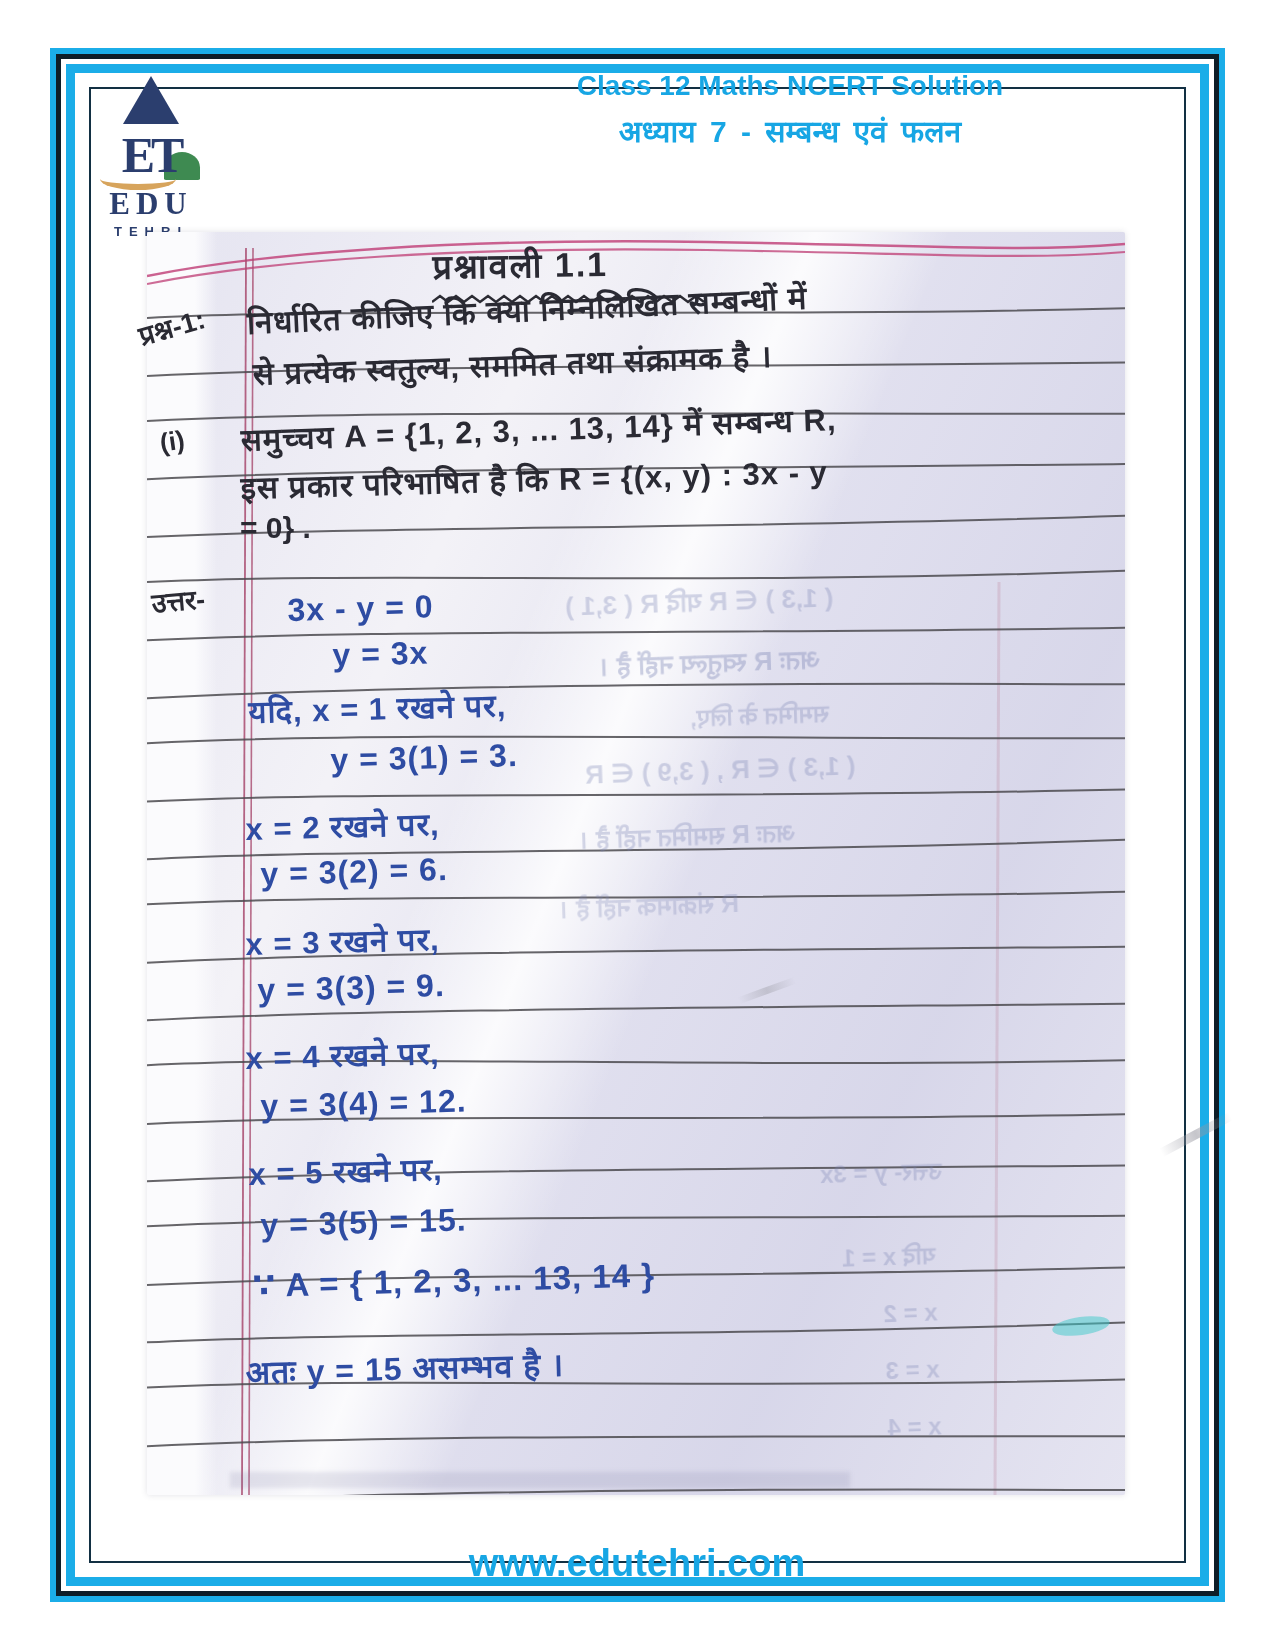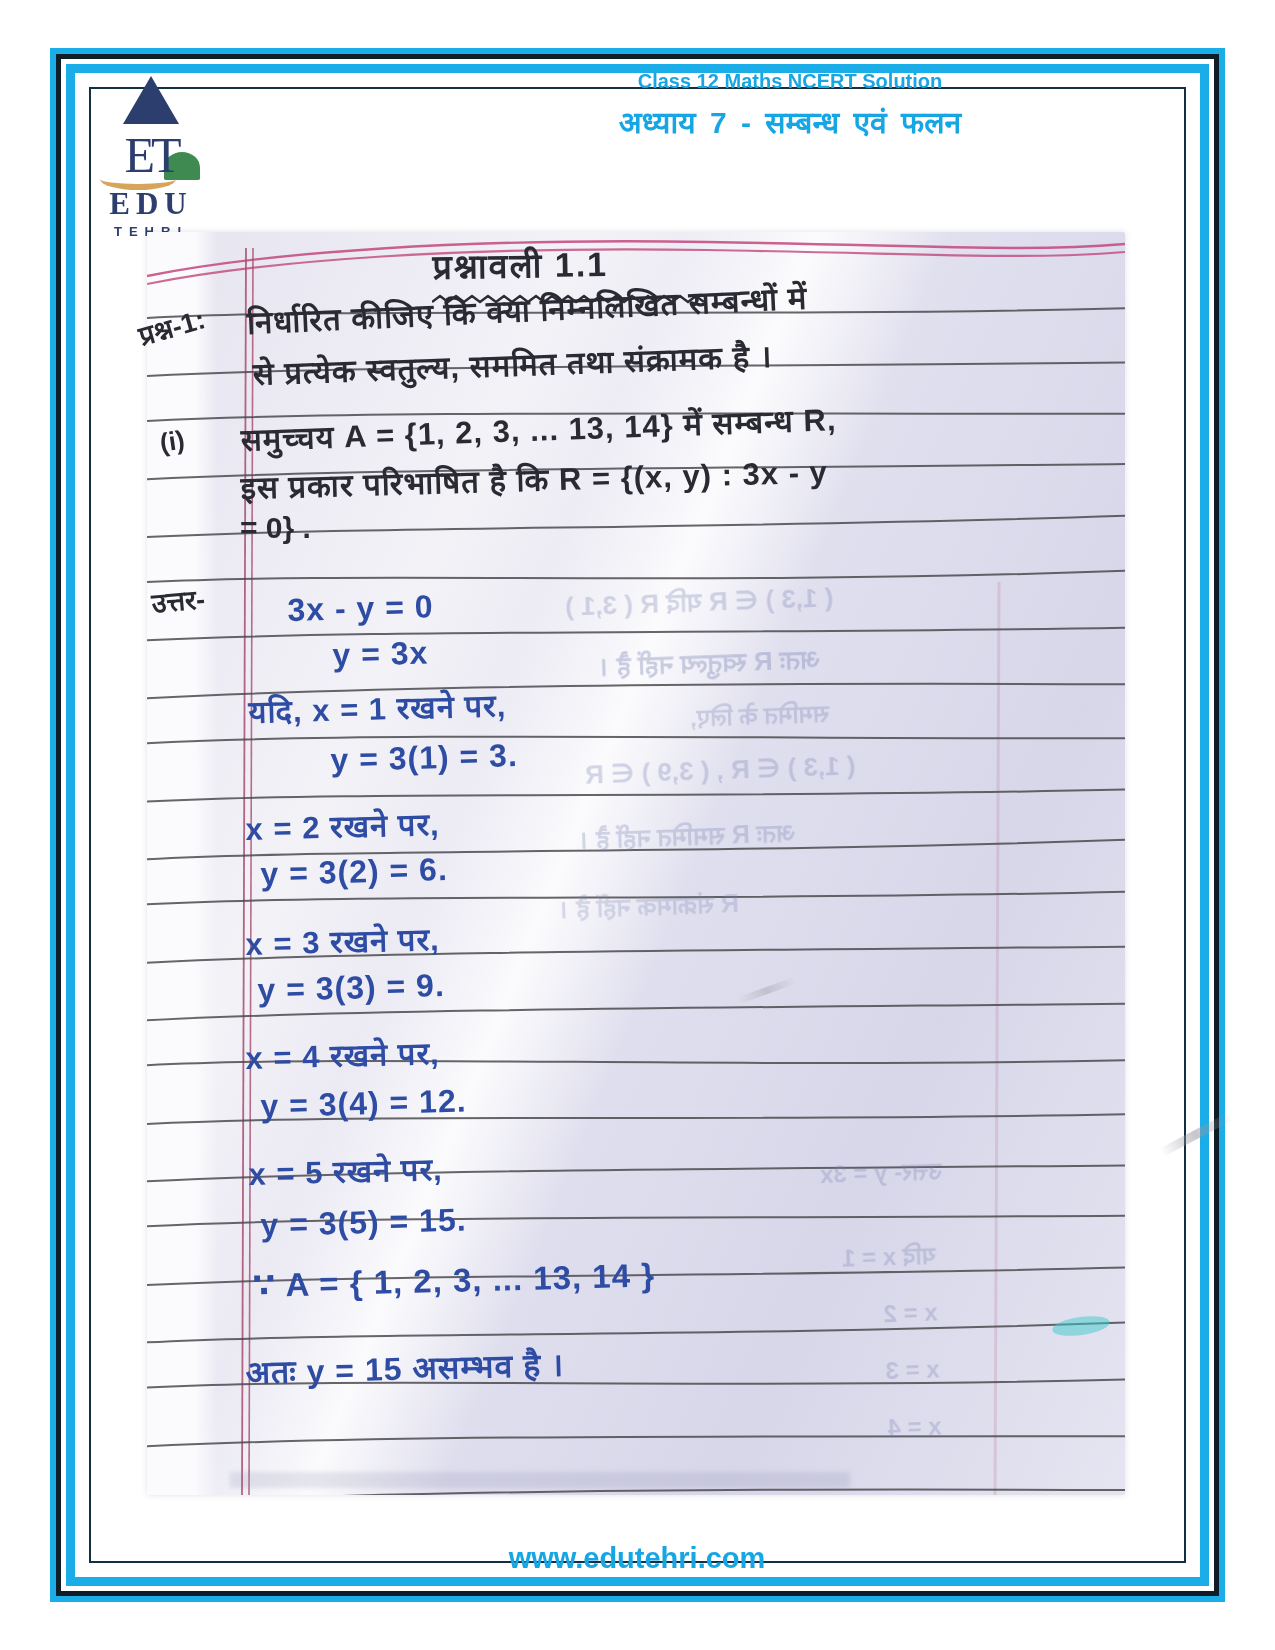--- a/index.html
+++ b/index.html
@@ -14,31 +14,31 @@
   .frame-b1{position:absolute;inset:0;border:5px solid #0e1d27;box-sizing:border-box;}
   .frame-b2{position:absolute;inset:5px;border:9px solid #1bade8;box-sizing:border-box;}
   .frame-b3{position:absolute;inset:14px;border:2px solid #123043;box-sizing:border-box;}
 
   
   .logo{position:absolute;left:92px;top:76px;width:118px;text-align:center;
         color:#2b3e6e;font-family:"Liberation Serif","DejaVu Serif",serif;}
   .logo .tri{width:0;height:0;border-left:28px solid transparent;border-right:28px solid transparent;
              border-bottom:48px solid #2b3e6e;margin:0 auto;}
   .logo .etwrap{position:relative;height:60px;margin-top:2px;}
-  .logo .et{font-size:50px;font-weight:normal;position:relative;z-index:2;line-height:58px;letter-spacing:-4px;margin-top:12px;}
+  .logo .et{font-size:50px;font-weight:bold;position:relative;z-index:2;line-height:58px;letter-spacing:-4px;margin-top:12px;}
   .logo .leaf{position:absolute;right:10px;top:26px;width:36px;height:28px;background:#3e8a51;
               border-radius:90% 90% 12% 12% / 100% 100% 10% 10%;z-index:1;}
   .logo .swoosh{position:absolute;left:8px;bottom:-4px;width:76px;height:16px;
                 border-bottom:6px solid #d7a45c;border-radius:50%;z-index:1;}
   .logo .edu{font-size:31px;font-weight:bold;letter-spacing:6px;margin-top:0;}
   .logo .tehri{font-size:13px;font-weight:bold;letter-spacing:7px;margin-top:2px;
                font-family:"Liberation Sans","DejaVu Sans",sans-serif;}
 
   .header-block{position:absolute;left:565px;top:70px;width:450px;text-align:center;color:#17a6e4;}
-  .header-title{font-size:20px;font-weight:bold;}
+  .header-title{font-size:28px;font-weight:bold;}
   .header-chapter{font-size:30px;font-weight:bold;margin-top:8px;word-spacing:6px;}
 
   
   .photo{position:absolute;left:147px;top:232px;width:978px;height:1263px;border-radius:2px;
          background:
            linear-gradient(90deg,#fbfbfd 0px,#fbfbfd 48px,rgba(251,251,253,0) 70px),
            linear-gradient(112deg, rgba(255,255,255,0) 36%, rgba(255,255,255,.85) 45%, rgba(255,255,255,0) 54%),
            linear-gradient(115deg, rgba(128,128,196,.10) 6%, rgba(128,128,196,0) 28%,
                            rgba(128,128,196,.16) 52%, rgba(118,118,186,.22) 74%, rgba(128,128,196,.12) 100%),
            #f3f2f7;
@@ -89,21 +89,21 @@
              opacity:.5;border-radius:50%;transform:rotate(-8deg);z-index:2;}
   .scratch1{position:absolute;left:1010px;top:898px;width:78px;height:9px;z-index:2;transform:rotate(-28deg);
             background:linear-gradient(90deg,rgba(140,140,150,.0),rgba(150,150,160,.55),rgba(140,140,150,0));}
   .scratch2{position:absolute;left:590px;top:755px;width:60px;height:7px;z-index:2;transform:rotate(-20deg);
             background:linear-gradient(90deg,rgba(150,150,160,0),rgba(160,160,170,.45),rgba(150,150,160,0));}
   .bottom-smudge{position:absolute;left:230px;top:1472px;width:620px;height:16px;z-index:2;
             background:rgba(120,120,155,.16);filter:blur(2px);}
 
   
   .footer{position:absolute;left:437px;top:1542px;width:400px;text-align:center;
-          font-size:29px;font-weight:bold;color:#17a6e4;}
+          font-size:38px;font-weight:bold;color:#17a6e4;}
 </style>
 </head>
 <body>
 
 <div class="page">
 
   <div class="frame">
     <div class="frame-b1">
       <div class="frame-b2">
         <div class="frame-b3"></div>

